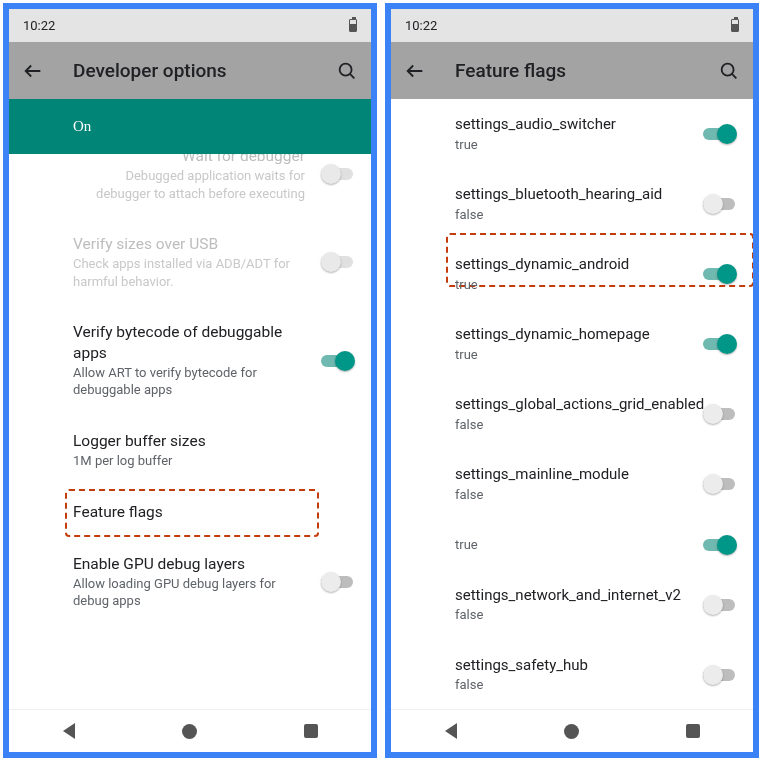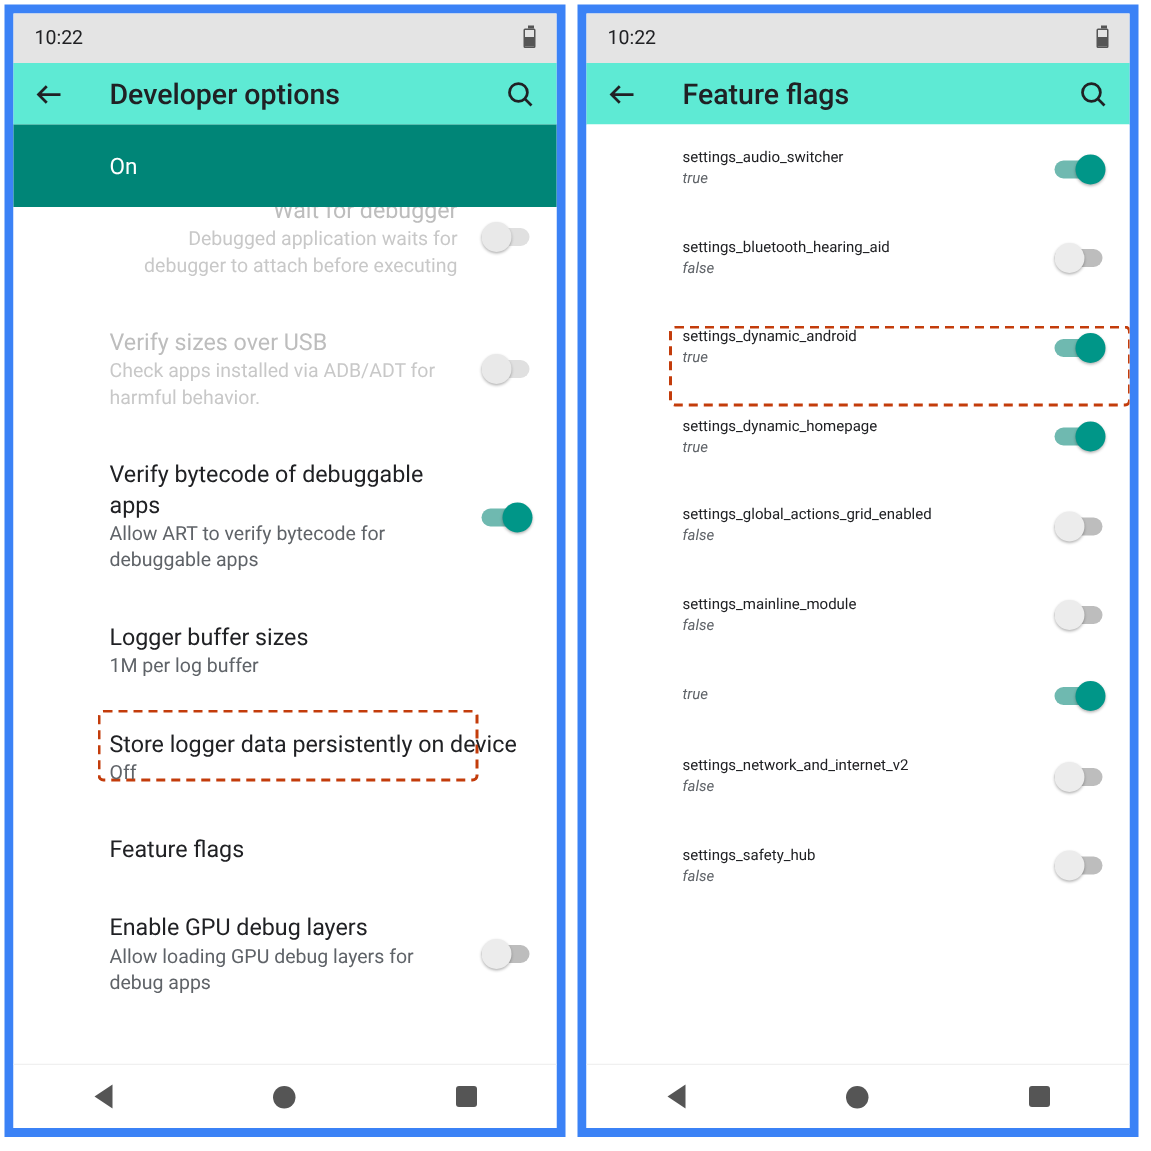--- a/index.html
+++ b/index.html
@@ -33,22 +33,22 @@
     width: 8px; height: 13px;
     border: 1.2px solid #555; border-radius: 1px;
     position: relative;
     background: linear-gradient(to top, #555 0%, #555 60%, transparent 60%);
   }
   .bat::before {
     content:""; position:absolute; top:-3px; left:2px;
     width:4px; height:2px; background:#555;
   }
   .appbar {
-    height: 41px;
-    background: #5eead4;
+    height: 57px;
+    background: #a3a3a3;
     display: flex;
     align-items: center;
     padding: 0 12px;
     gap: 24px;
   }
   .appbar .title {
     flex: 1;
     font-size: 19px;
     color: #202124;
     font-weight: 500;
@@ -59,21 +59,21 @@
   .master-toggle {
     background: #008577;
     height: 55px;
     display:flex;
     align-items:center;
     padding-left: 64px;
     padding-right: 20px;
     color:#fff;
     font-size: 15px;
   }
-  .master-toggle .lbl { flex:1; }
+  .master-toggle .lbl { flex:1;font-family:Liberation Serif, serif; }
 
   .content {
     flex:1;
     overflow: hidden;
     background:#fff;
     position:relative;
   }
   .row {
     padding: 16px 16px 16px 64px;
     position: relative;
@@ -135,22 +135,22 @@
     border-right:12px solid #555;
   }
   .nav-circ { width:15px;height:15px;border-radius:50%;background:#555; }
   .nav-sq { width:14px;height:14px;background:#555; border-radius:2px; }
 
   .arrow-svg path { fill:none; stroke:#202124; stroke-width:2; }
   .search-svg circle { fill:none; stroke:#202124; stroke-width:2; }
   .search-svg line { stroke:#202124; stroke-width:2; }
 
   
-  .frow .t { font-size:10px; }
-  .frow .s { font-size:10px;font-style:italic; }
+  .frow .t { font-size:15px; }
+  .frow .s { font-size:13px; }
 
   .cut-top { margin-top: -24px; text-align: right; } 
 </style>
 </head>
 <body>
 
 <div class="phone">
   <div class="statusbar">
     <span>10:22</span>
     <span class="bat"></span>
@@ -200,24 +200,20 @@
         <span class="toggle on">
           <span class="track"></span>
           <span class="thumb"></span>
         </span>
       </div>
       <div class="row">
         <div class="t">Logger buffer sizes</div>
         <div class="s">1M per log buffer</div>
       </div>
       <div class="row">
-        <div class="t">Store logger data persistently on device</div>
-        <div class="s">Off</div>
-      </div>
-      <div class="row">
         <div class="t">Feature flags</div>
       </div>
       <div class="row hastoggle">
         <div class="t">Enable GPU debug layers</div>
         <div class="s">Allow loading GPU debug layers for debug apps</div>
         <span class="toggle">
           <span class="track"></span>
           <span class="thumb"></span>
         </span>
       </div>

